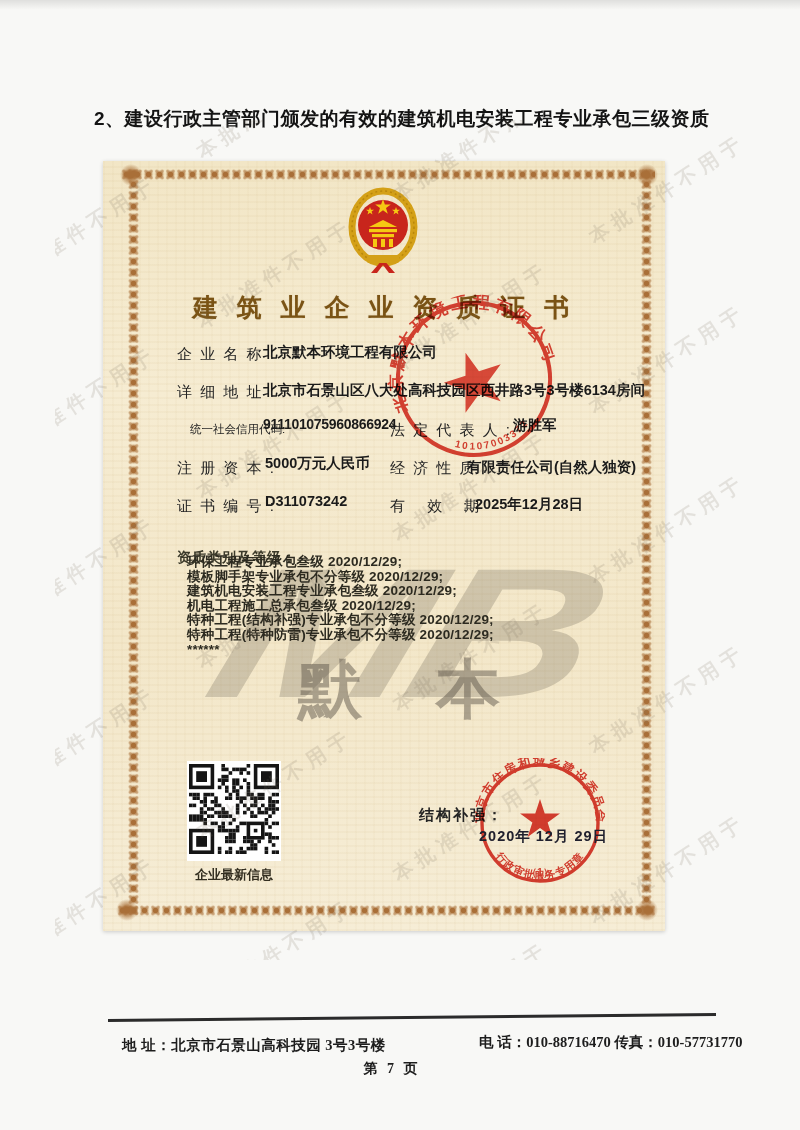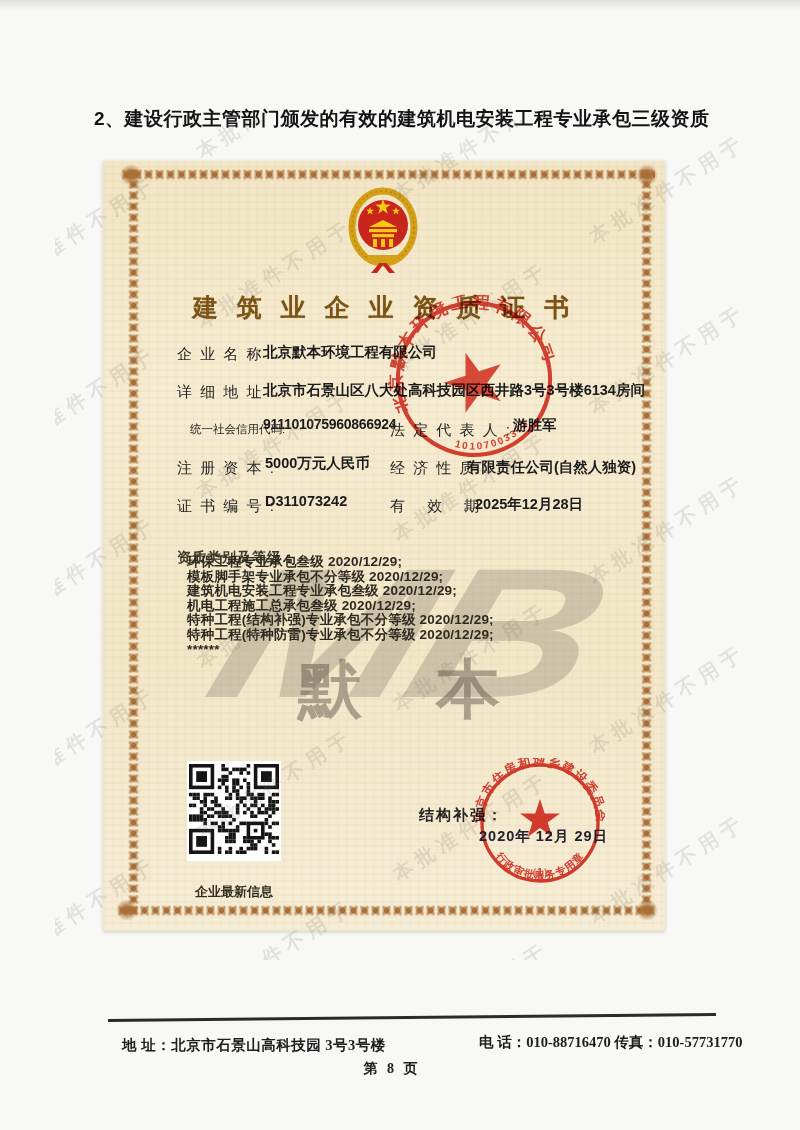--- a/index.html
+++ b/index.html
@@ -53,21 +53,21 @@
   .qual-list{position:absolute;left:84px;top:394px;z-index:3;font-size:13.5px;font-weight:600;color:#2c2a20;line-height:14.6px;letter-spacing:.2px;}
   .qual-list div{white-space:nowrap;}
   
   .wm-mb{position:absolute;left:150px;top:380px;z-index:1;font-size:185px;font-weight:800;font-style:italic;
     color:rgba(108,99,86,.27);transform:scaleX(1.35) skewX(-14deg);transform-origin:0 0;line-height:1;letter-spacing:-8px;}
   .wm-moben{position:absolute;left:195px;top:496px;z-index:1;font-size:64px;font-weight:700;
     color:rgba(95,88,76,.5);letter-spacing:74px;line-height:1;white-space:nowrap;}
   
   .qr-block{position:absolute;left:20px;top:600px;width:222px;text-align:center;z-index:3;}
   .qr-frame{display:inline-block;background:#fff;padding:2px;}
-  .qr-caption{margin-top:22px;font-size:13px;font-weight:700;color:#332e20;line-height:17px;}
+  .qr-caption{margin-top:5px;font-size:13px;font-weight:700;color:#332e20;line-height:17px;}
   
   .issuer-label{position:absolute;left:316px;top:645px;z-index:3;font-size:15px;font-weight:700;color:#242424;letter-spacing:2px;}
   .issue-date{position:absolute;left:376px;top:666px;z-index:6;font-size:14.5px;font-weight:600;color:#20202e;letter-spacing:1px;white-space:nowrap;}
   .seal{position:absolute;mix-blend-mode:multiply;}
   .seal.company{left:287px;top:134px;width:168px;height:168px;z-index:5;opacity:.92;transform:rotate(-18deg);}
   .seal.issuer{left:372px;top:597px;width:130px;height:130px;z-index:5;opacity:.94;}
   
   .wm-wrap{position:absolute;left:55px;top:120px;width:710px;height:840px;overflow:hidden;z-index:7;pointer-events:none;}
   .wm-line{position:absolute;left:-60px;width:1400px;transform-origin:0 0;transform:rotate(-33deg);
     font-size:20px;letter-spacing:6px;color:rgba(125,115,95,.17);white-space:nowrap;font-weight:600;}
@@ -404,13 +404,13 @@
   <div class="wm-line" style="top:490px">本批准件不用于　　本批准件不用于　　本批准件不用于　　本批准件不用于　　本批准件不用于　　</div>
   <div class="wm-line" style="top:660px">本批准件不用于　　本批准件不用于　　本批准件不用于　　本批准件不用于　　本批准件不用于　　</div>
   <div class="wm-line" style="top:830px">本批准件不用于　　本批准件不用于　　本批准件不用于　　本批准件不用于　　本批准件不用于　　</div>
   <div class="wm-line" style="top:1000px">本批准件不用于　　本批准件不用于　　本批准件不用于　　本批准件不用于　　本批准件不用于　　</div>
   <div class="wm-line" style="top:1170px">本批准件不用于　　本批准件不用于　　本批准件不用于　　本批准件不用于　　本批准件不用于　　</div>
 </div>
 
 <div class="footer-rule"></div>
 <div class="footer-address">地 址：北京市石景山高科技园 3号3号楼</div>
 <div class="footer-phone">电 话：010-88716470 传真：010-57731770</div>
-<div class="footer-page">第 8 页</div>
+<div class="footer-page">第 7 页</div>
 
 </body></html>

